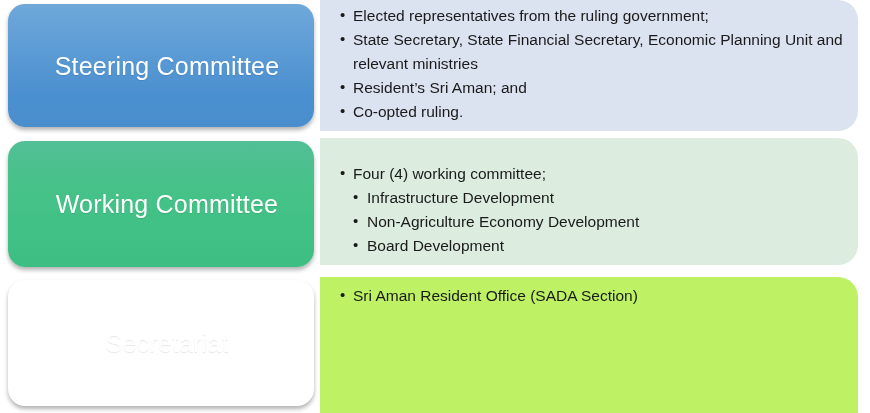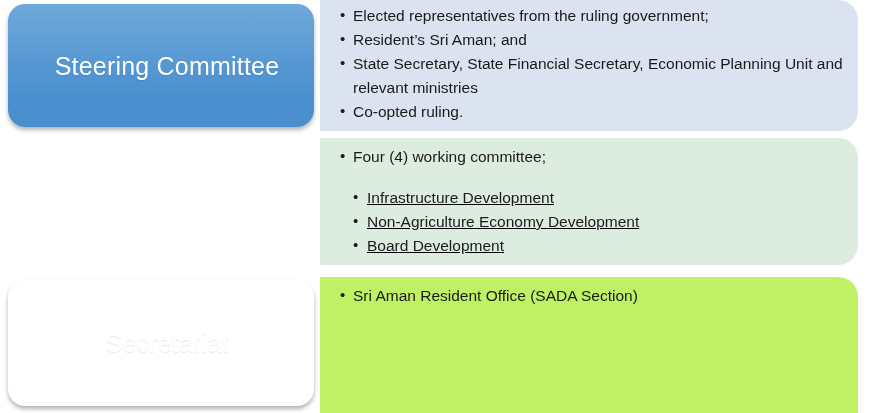--- a/index.html
+++ b/index.html
@@ -87,21 +87,21 @@
   .panel-steering {
     top: 0px;
     height: 131px;
     background: #dce3f0;
     justify-content: flex-end;
   }
   .panel-working {
     top: 138px;
     height: 127px;
     background: #dcecdf;
-    justify-content: space-between;
+    justify-content: flex-end;
   }
   .panel-secretariat {
     top: 277px;
     height: 145px;
     background: #bef264;
     border-bottom-right-radius: 0px;
   }
 
   
   ul.bullets {
@@ -127,21 +127,20 @@
     top: -1px;
     font-size: 15px;
     line-height: 24px;
     color: #1a1a1a;
   }
 
   ul.sub-bullets {
     list-style: none;
     margin: 0;
     padding: 0;
-    text-decoration: underline;
   }
   ul.sub-bullets > li {
     position: relative;
     padding-left: 27px;
     font-size: 15.5px;
     line-height: 24px;
     color: #1a1a1a;
   }
   ul.sub-bullets > li::before {
     content: "\2022";
@@ -165,31 +164,34 @@
   <div class="label-box box-steering">
     <div class="title">Steering Committee</div>
   </div>
 
   <div class="content-panel panel-steering">
     <ul class="bullets">
       <li>
         <span class="btext">Elected representatives from the ruling government;</span>
       </li>
       <li>
+        <span class="btext wrap-cont">State Secretary, State Financial Secretary, Economic Planning Unit and relevant ministries</span>
+      </li>
+      <li>
         <span class="btext">Resident’s Sri Aman; and</span>
       </li>
       <li>
-        <span class="btext wrap-cont">State Secretary, State Financial Secretary, Economic Planning Unit and relevant ministries</span>
-      </li>
-      <li>
         <span class="btext">Co-opted ruling.</span>
       </li>
     </ul>
   </div>
 
+  <div class="label-box box-working">
+    <div class="title">Working Committee</div>
+  </div>
 
   <div class="content-panel panel-working">
     <ul class="bullets">
       <li>
         <span class="btext">Four (4) working committee;</span>
       </li>
     </ul>
     <ul class="sub-bullets">
       <li>
         <span class="btext">Infrastructure Development</span>

